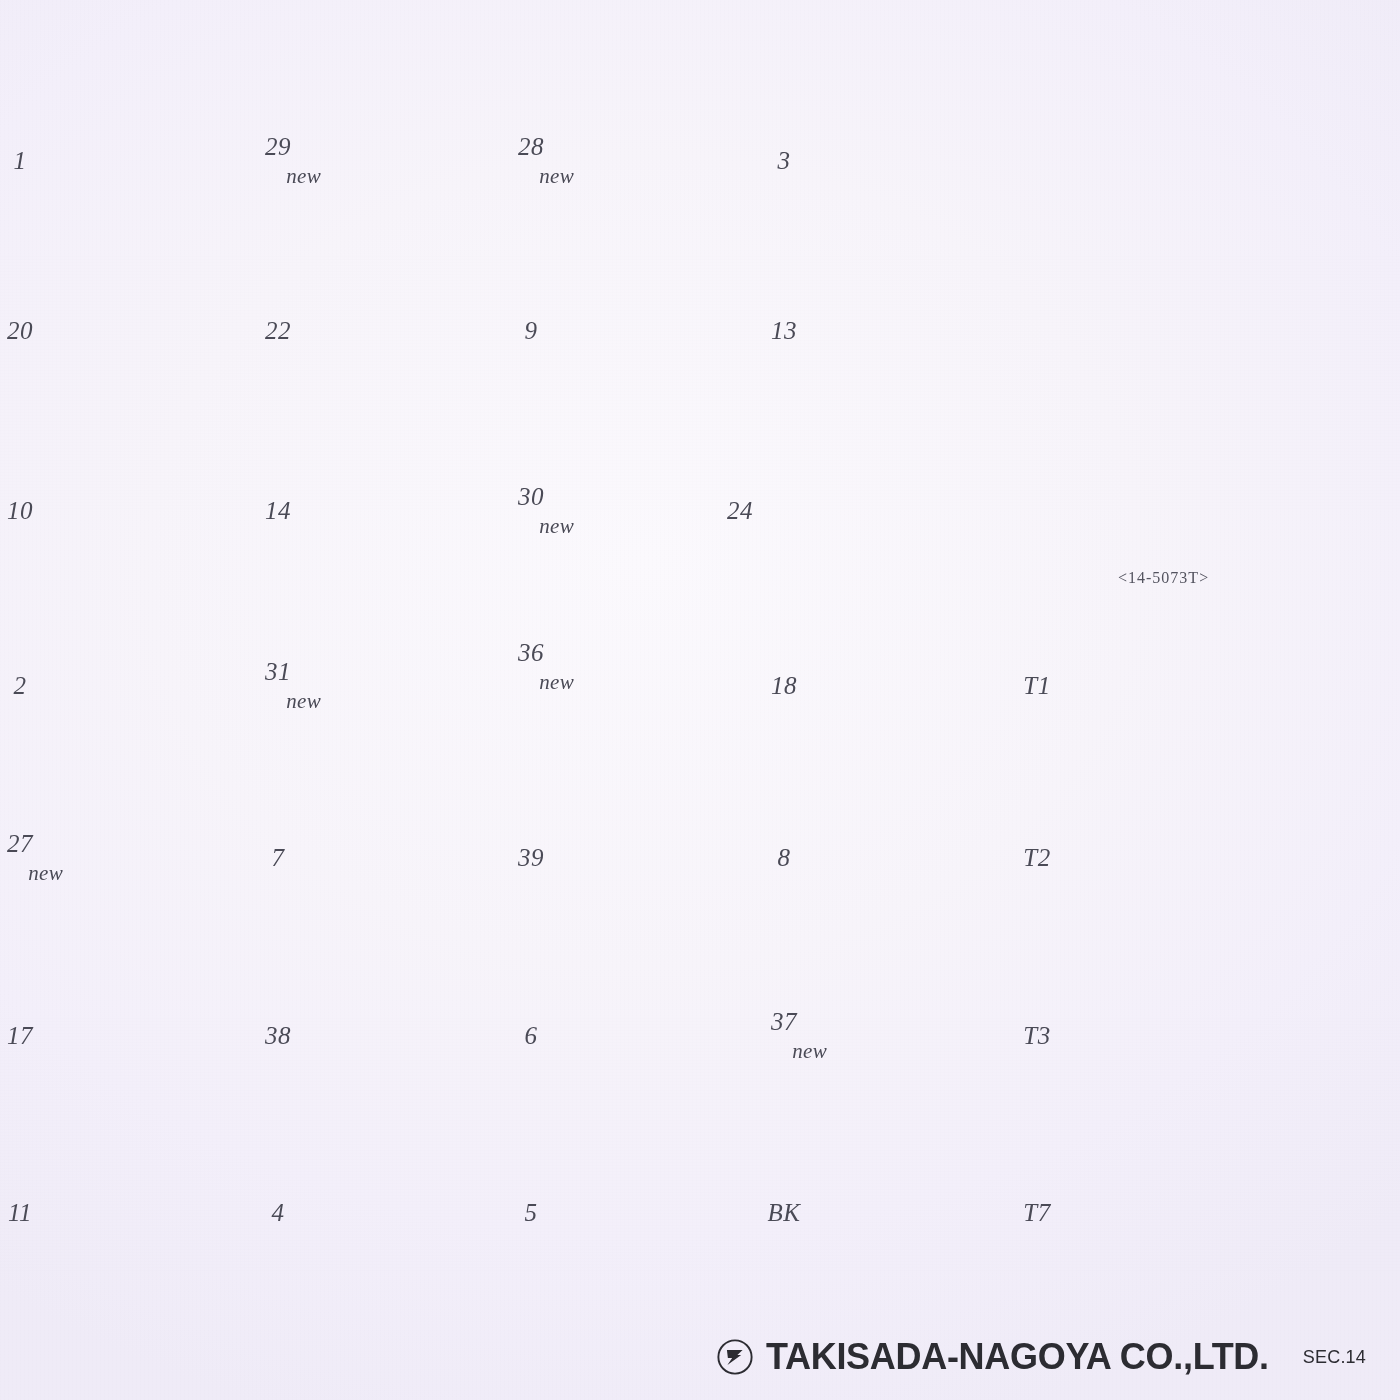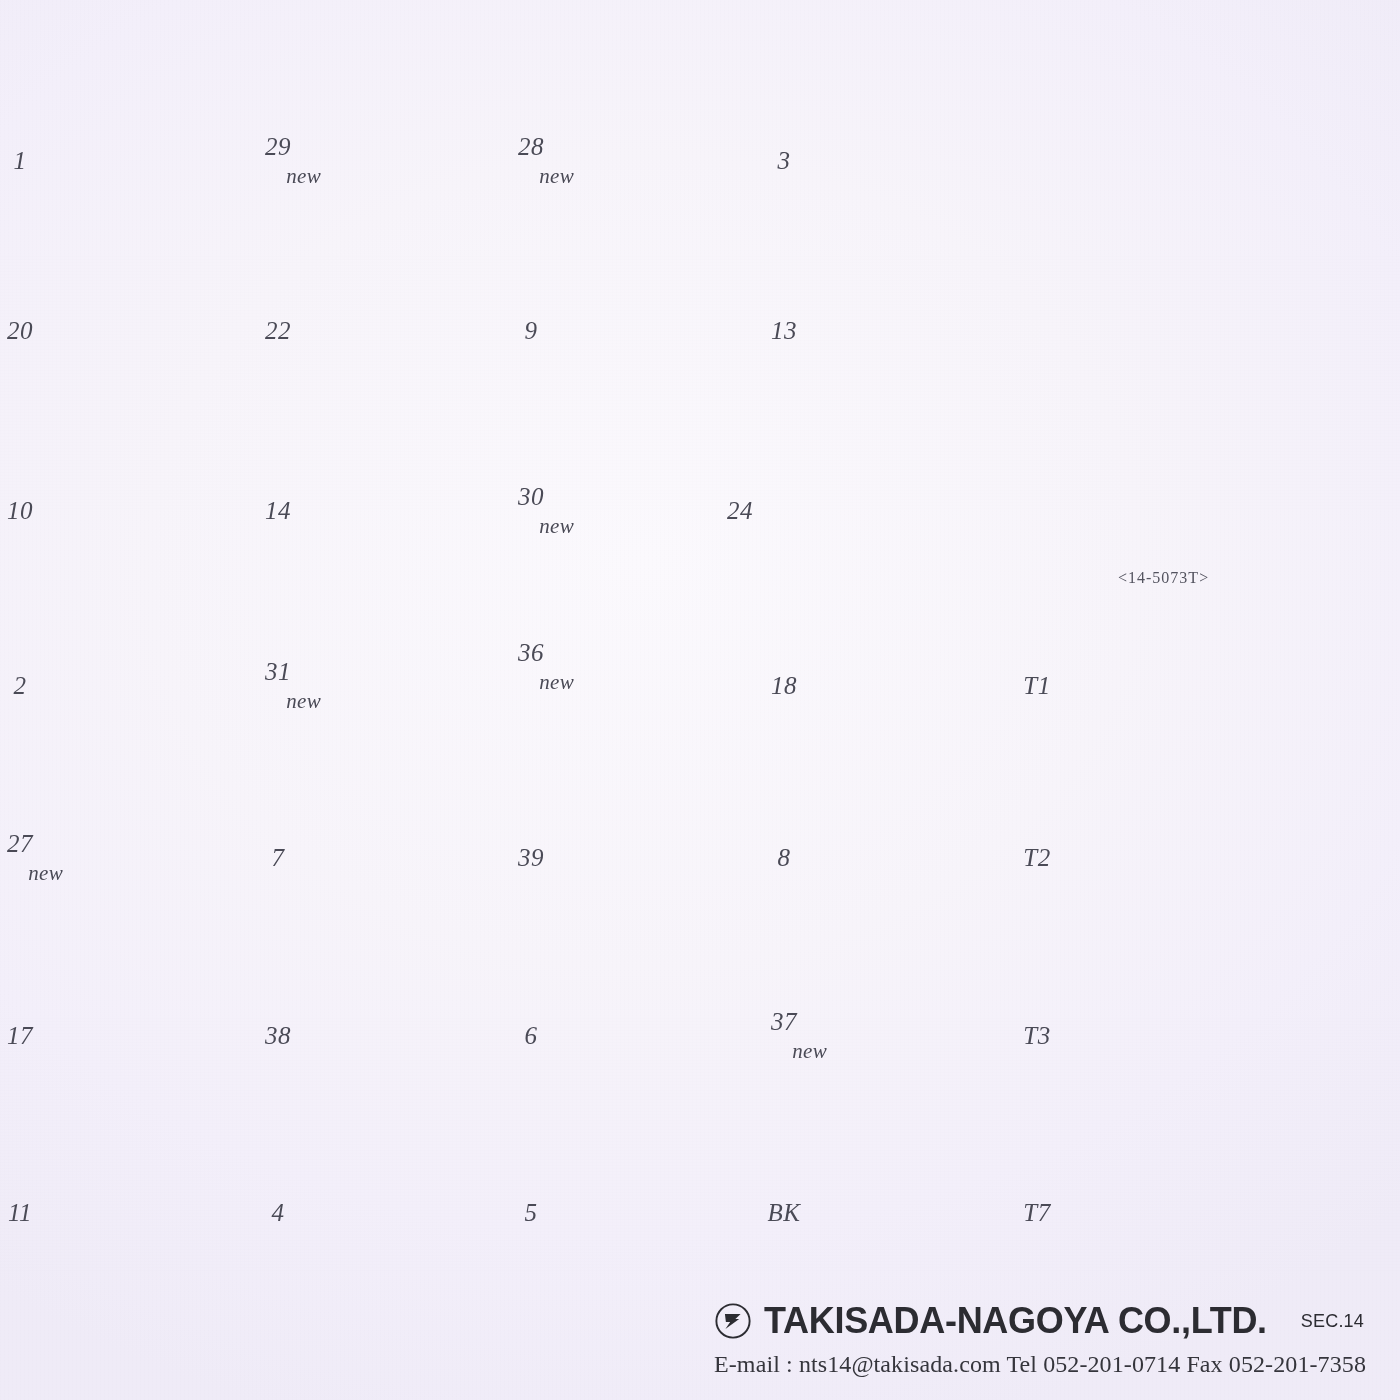--- a/index.html
+++ b/index.html
@@ -449,16 +449,15 @@
     <div class="footer-line1">
       <span class="logo-mark">
         <svg viewBox="0 0 40 40" width="38" height="38" aria-hidden="true">
           <circle cx="20" cy="20" r="17.5" fill="none" stroke="#2c2c32" stroke-width="2"></circle>
           <path d="M11.5 12.5 H28 L22.5 18 H26.5 L12 28.5 L17 21 H12.5 Z" fill="#2c2c32"></path>
         </svg>
       </span>
       <span class="company-name">TAKISADA-NAGOYA CO.,LTD.</span>
       <span class="sec-code">SEC.14</span>
     </div>
-    <div class="footer-line2">E-mail : nts14@takisada.com  Tel 052-201-0714  Fax 052-201-7358</div>
   </div>
 
 </div>
 
 </body></html>

